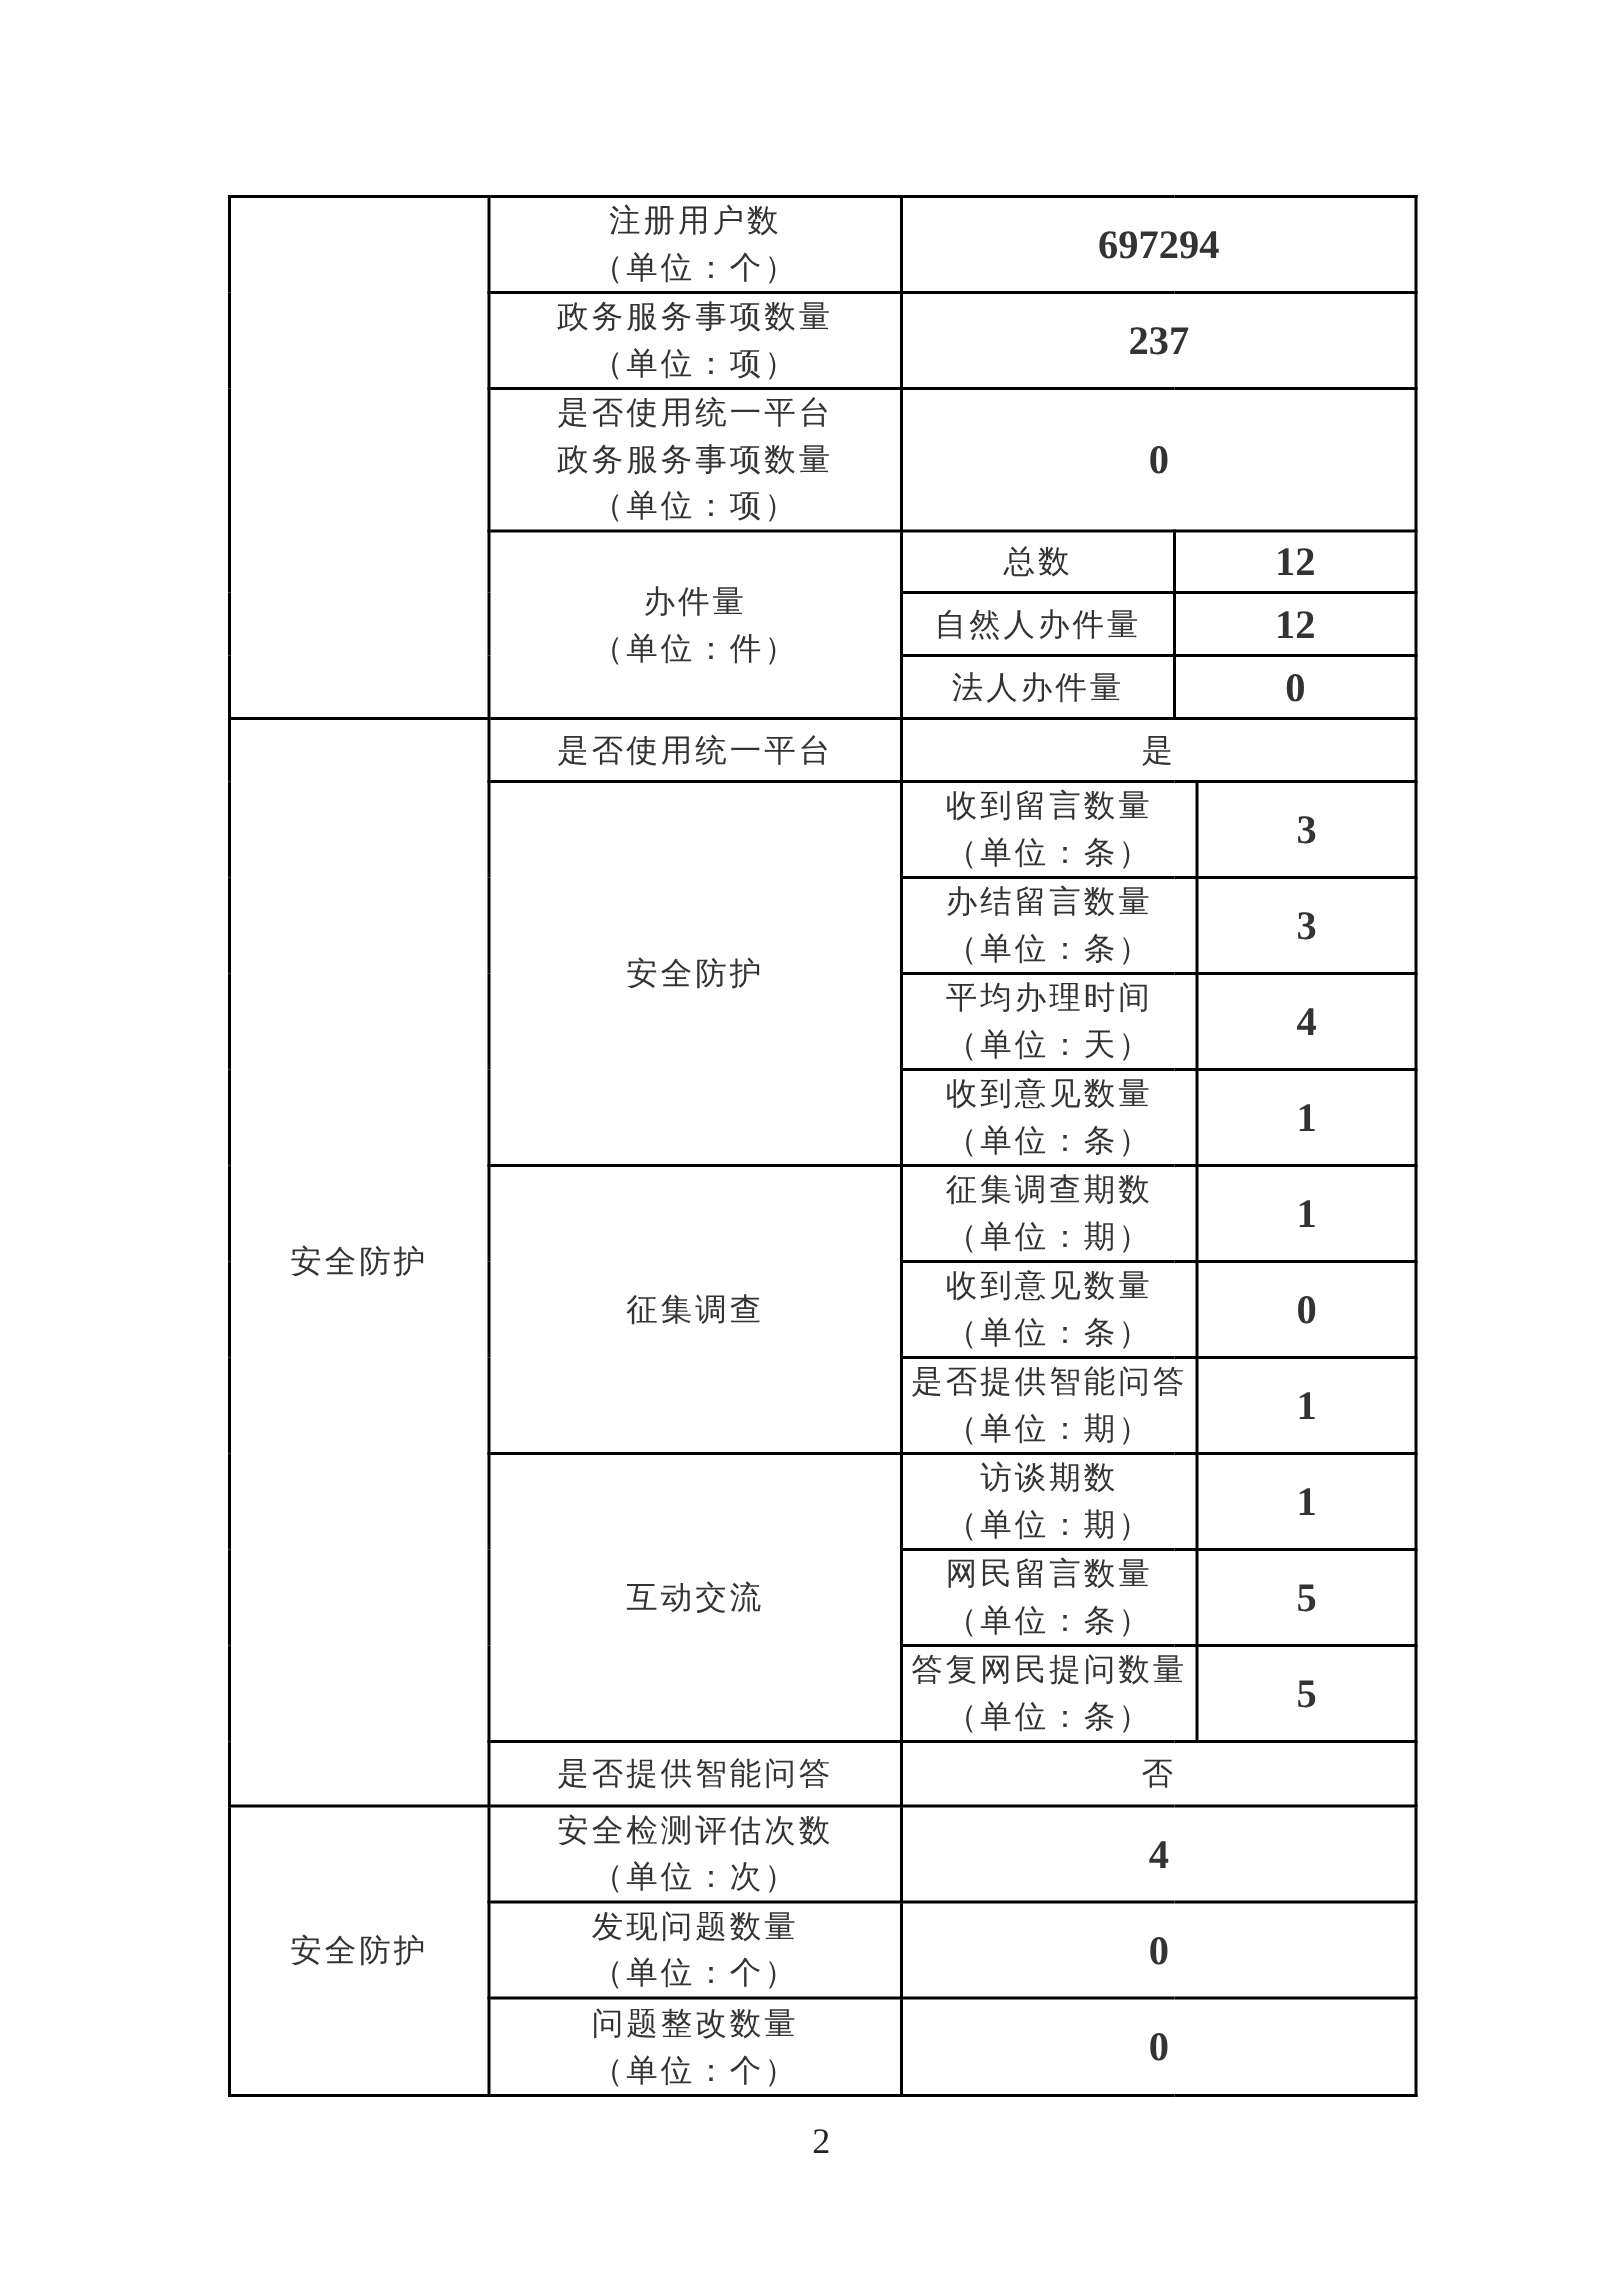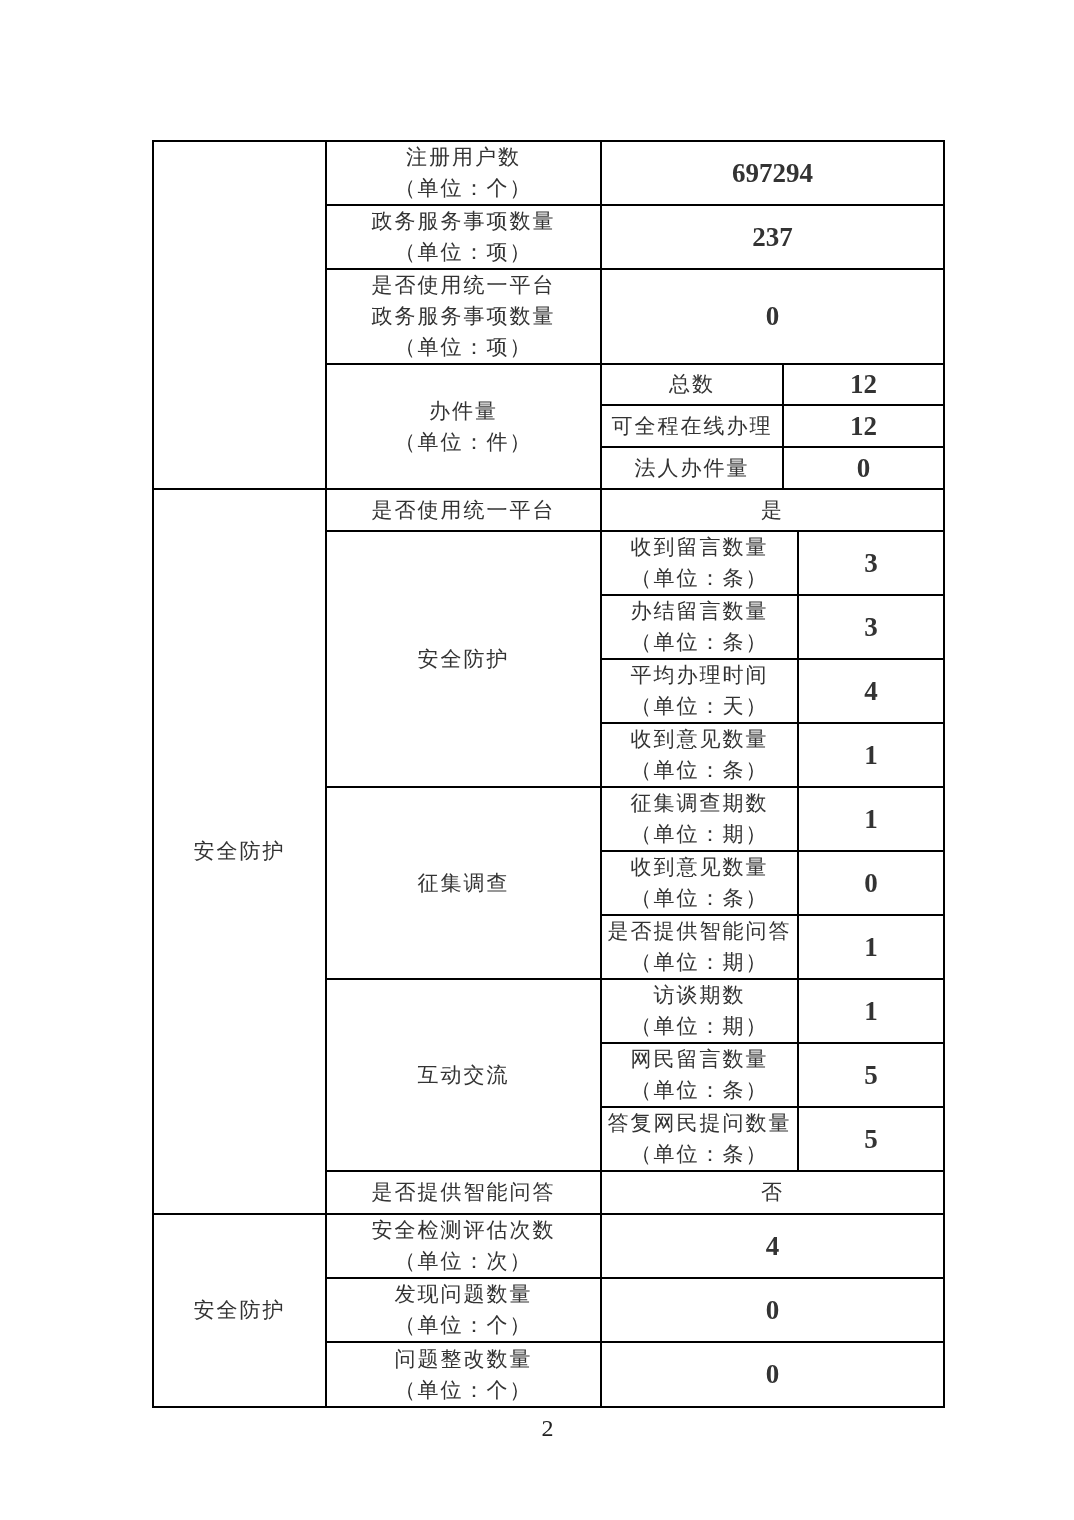--- a/index.html
+++ b/index.html
@@ -8,21 +8,21 @@
     width: 1074px; height: 1520px;
     background: #ffffff;
     font-family: "Liberation Serif", "DejaVu Serif", serif;
     color: #333333;
     position: relative;
   }
   .page { position: absolute; left: 0; top: 0; width: 1074px; height: 1520px; background: #ffffff; }
 
   table.report {
     position: absolute;
-    left: 152px; top: 140px;
+    left: 152px; top: 130px;
     border-collapse: collapse;
     table-layout: fixed;
     width: 791px;
     border-radius: 28px;
   }
   table.report td {
     border: 2px solid #000000;
     padding: 0;
     text-align: center;
     vertical-align: middle;
@@ -101,21 +101,21 @@
       </td>
       <td>
         <div class="zh">总数</div>
       </td>
       <td colspan="2">
         <div class="num">12</div>
       </td>
     </tr>
     <tr style="height:42px">
       <td>
-        <div class="zh">可全程在线办理</div>
+        <div class="zh">自然人办件量</div>
       </td>
       <td colspan="2">
         <div class="num">12</div>
       </td>
     </tr>
     <tr style="height:42px">
       <td>
         <div class="zh">法人办件量</div>
       </td>
       <td colspan="2">

